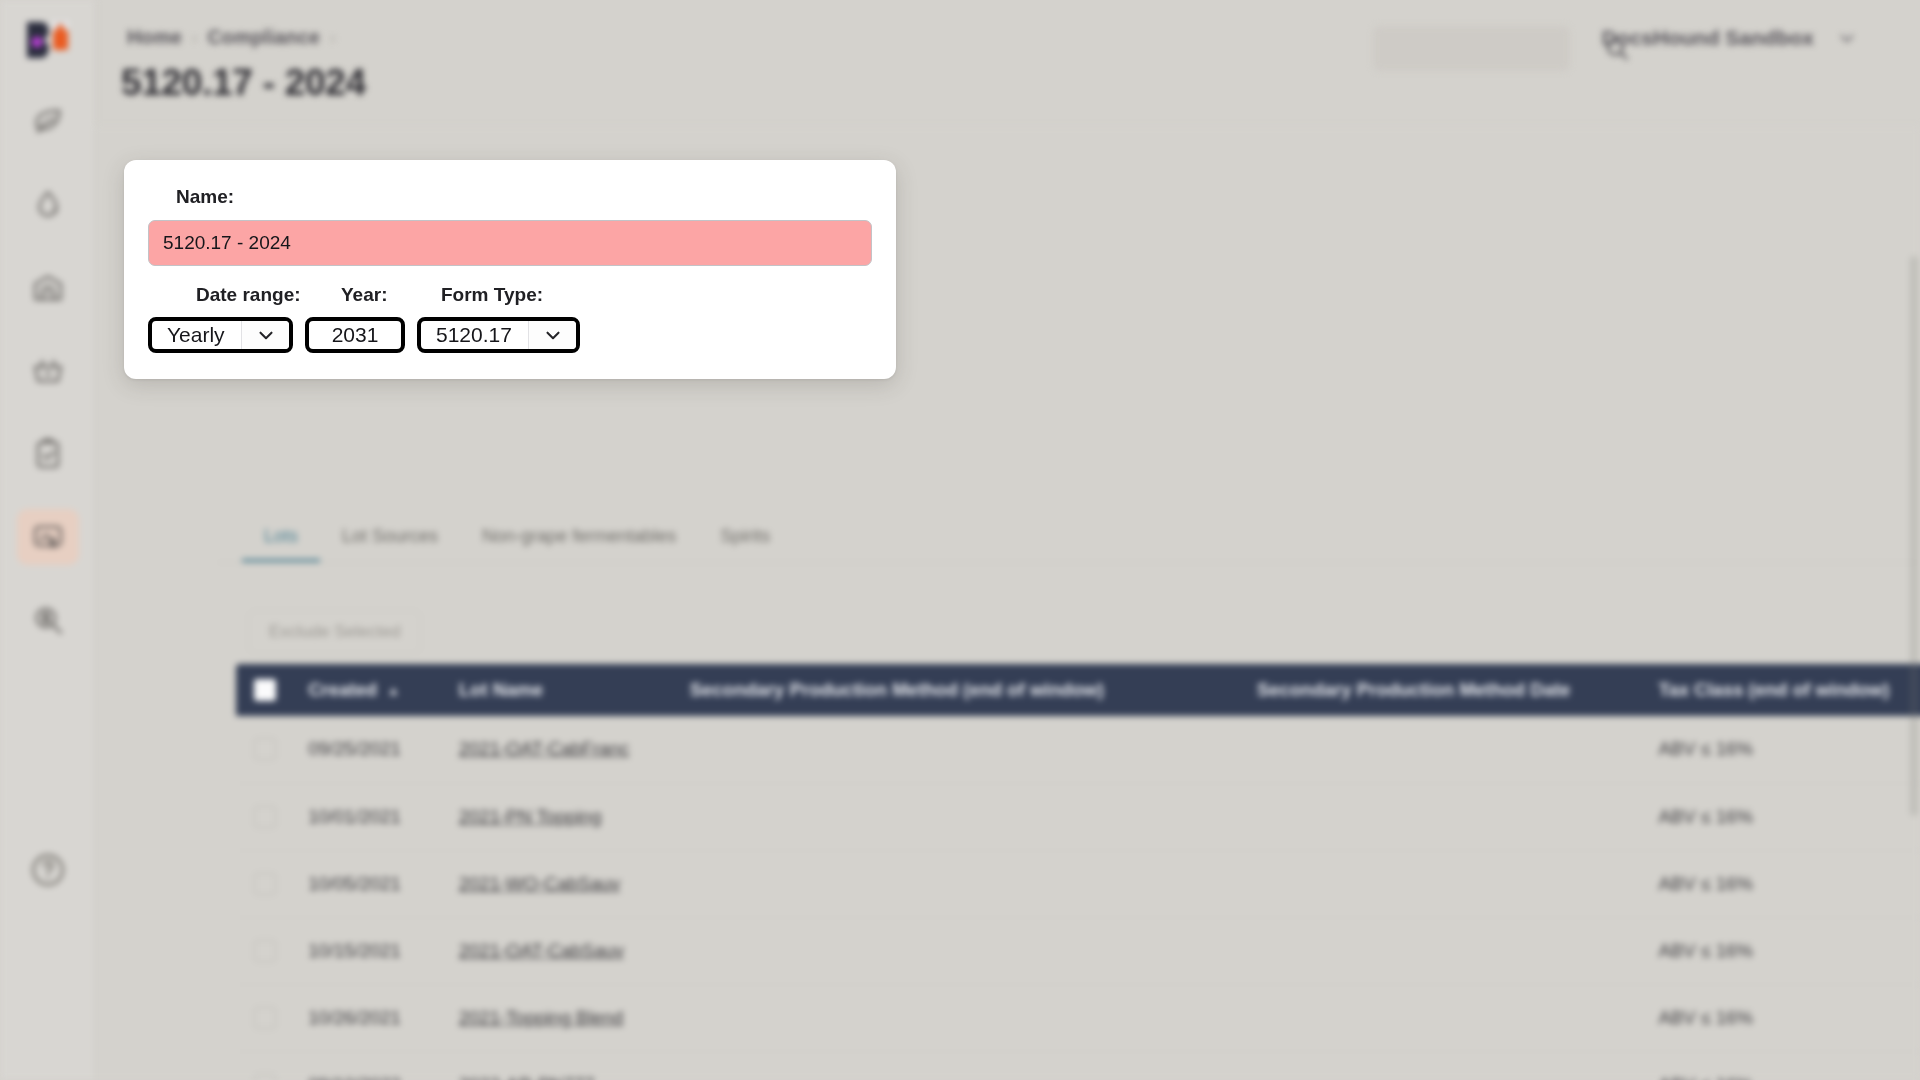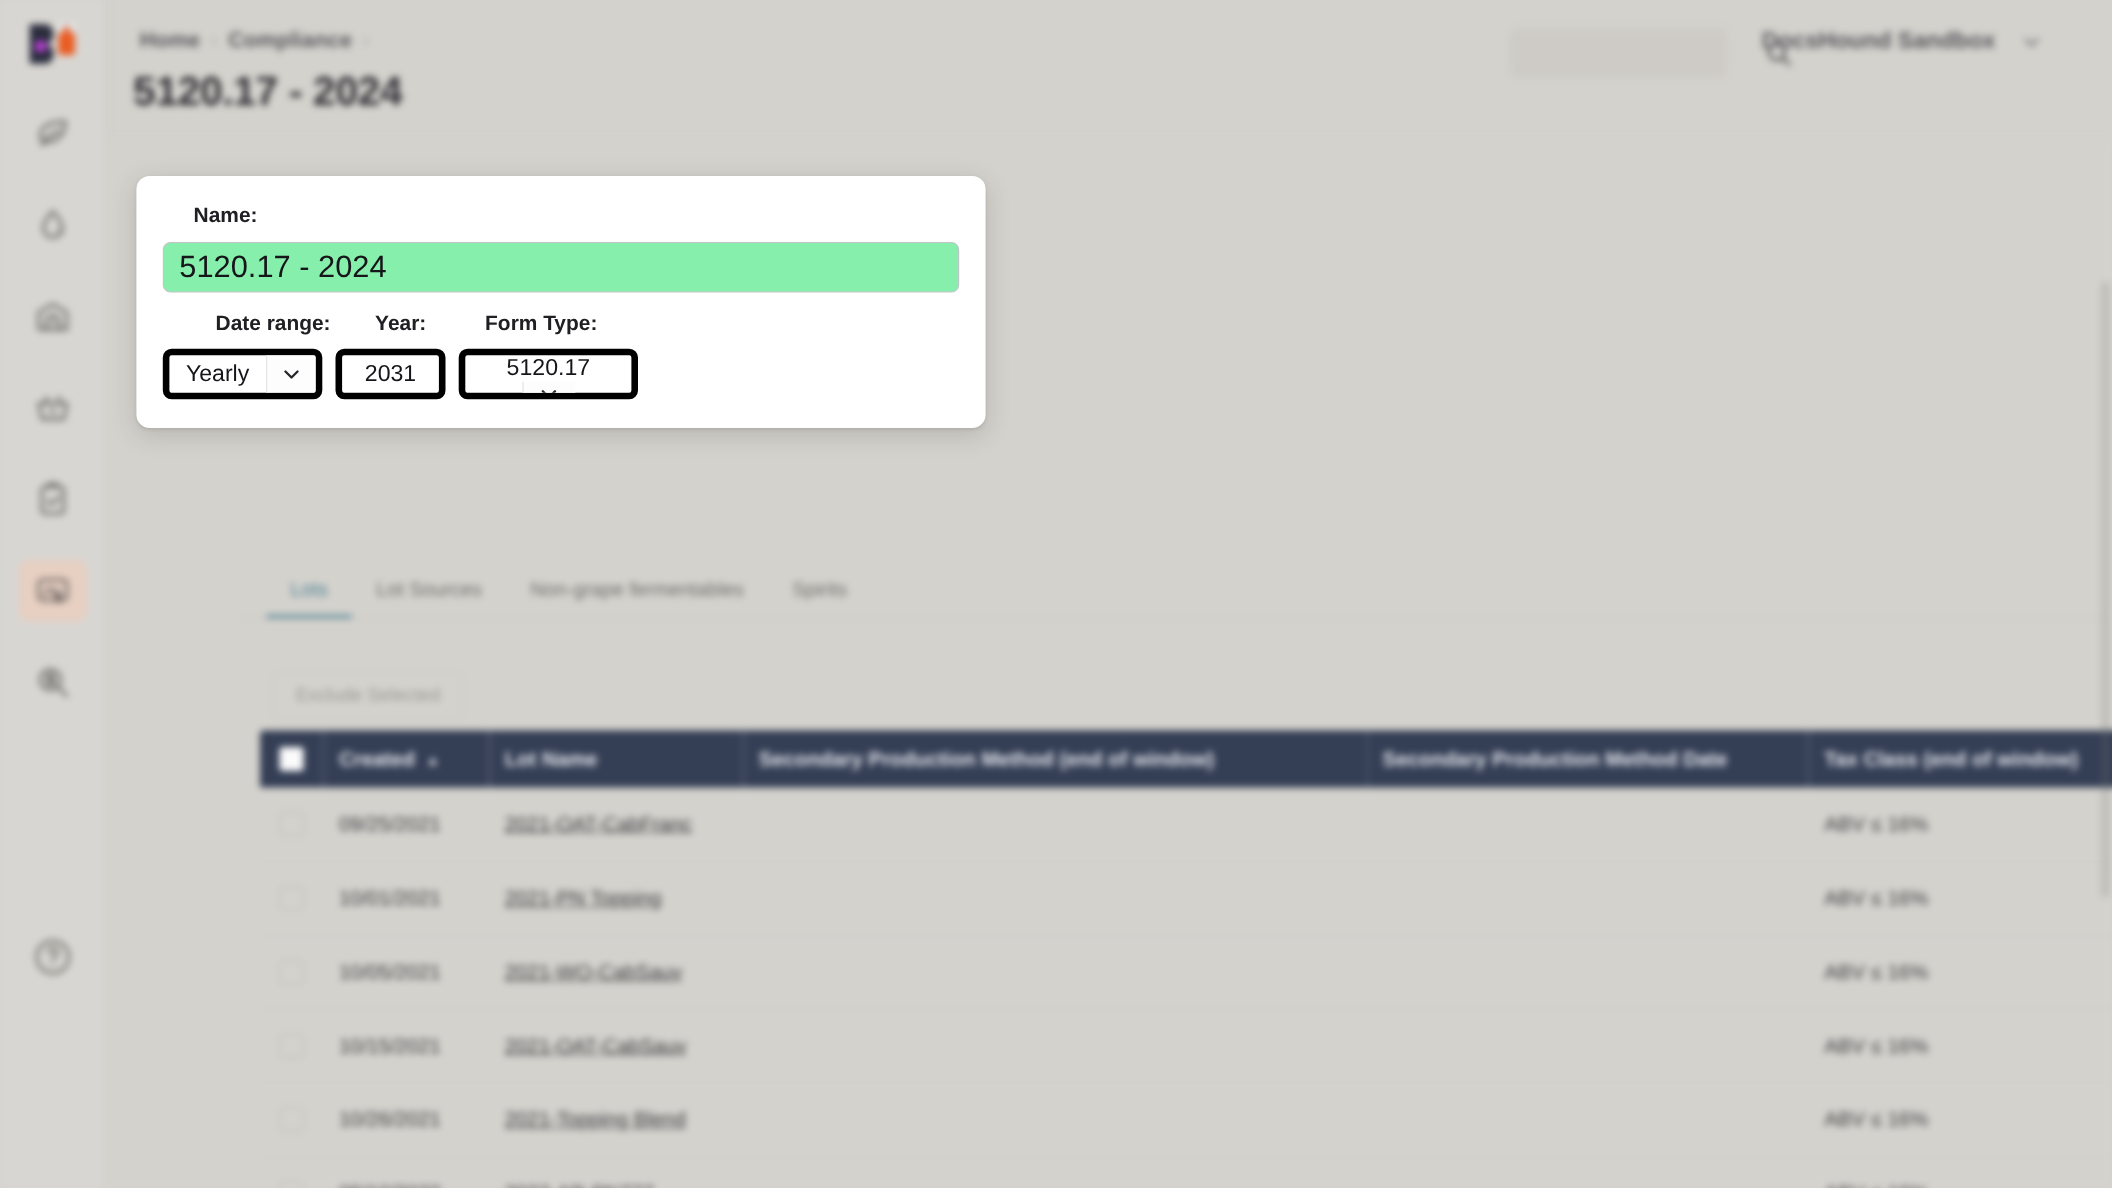--- a/index.html
+++ b/index.html
@@ -165,46 +165,46 @@
     font-weight: 700;
     color: #202024;
     margin-bottom: 12px;
     margin-left: 28px;
   }
   .name-input {
     width: 100%;
     height: 46px;
     border: 1px solid #c3c3c7;
     border-radius: 7px;
-    font-size: 28px;
+    font-size: 19px;
     font-family: inherit;
     color: #16161a;
     padding: 0 14px;
     outline: none;
-    background: #86efac;
+    background: #fca5a5;
   }
   .row-labels {
     display: flex;
     margin-top: 18px;
     font-size: 19px;
     font-weight: 700;
     color: #202024;
   }
   .row-controls {
     display: flex;
     margin-top: 11px;
     gap: 12px;
   }
   .lbl-daterange { width: 145px; margin-left: 48px; }
   .lbl-year { width: 100px; }
   .sel {
     display: flex;
     align-items: center;
-    height: 46px;
-    border: 6px solid #000000;
+    height: 36px;
+    border: 4px solid #000000;
     border-radius: 8px;
     background: #fff;
     overflow: hidden;
   }
   .sel-val {
     flex: 1;
     padding: 0 15px;
     font-size: 21px;
     color: #16161a;
     white-space: nowrap;
@@ -217,21 +217,21 @@
     border-left: 1px solid #e2e2e5;
     display: flex;
     align-items: center;
     justify-content: center;
     color: #26262a;
     background: #fdfdfd;
   }
   .sel-daterange { width: 145px; }
   .sel-year { width: 100px; justify-content: center; }
   .sel-year .sel-val { justify-content: center; padding: 0; }
-  .sel-formtype { width: 163px; flex-direction: column; }
+  .sel-formtype { width: 163px; }
 
   
   .tabs {
     position: absolute;
     left: 122px; top: 400px;
     display: flex;
     align-items: flex-end;
     gap: 0;
     border-bottom: 1px solid #c9c7c2;
     width: 1700px;

